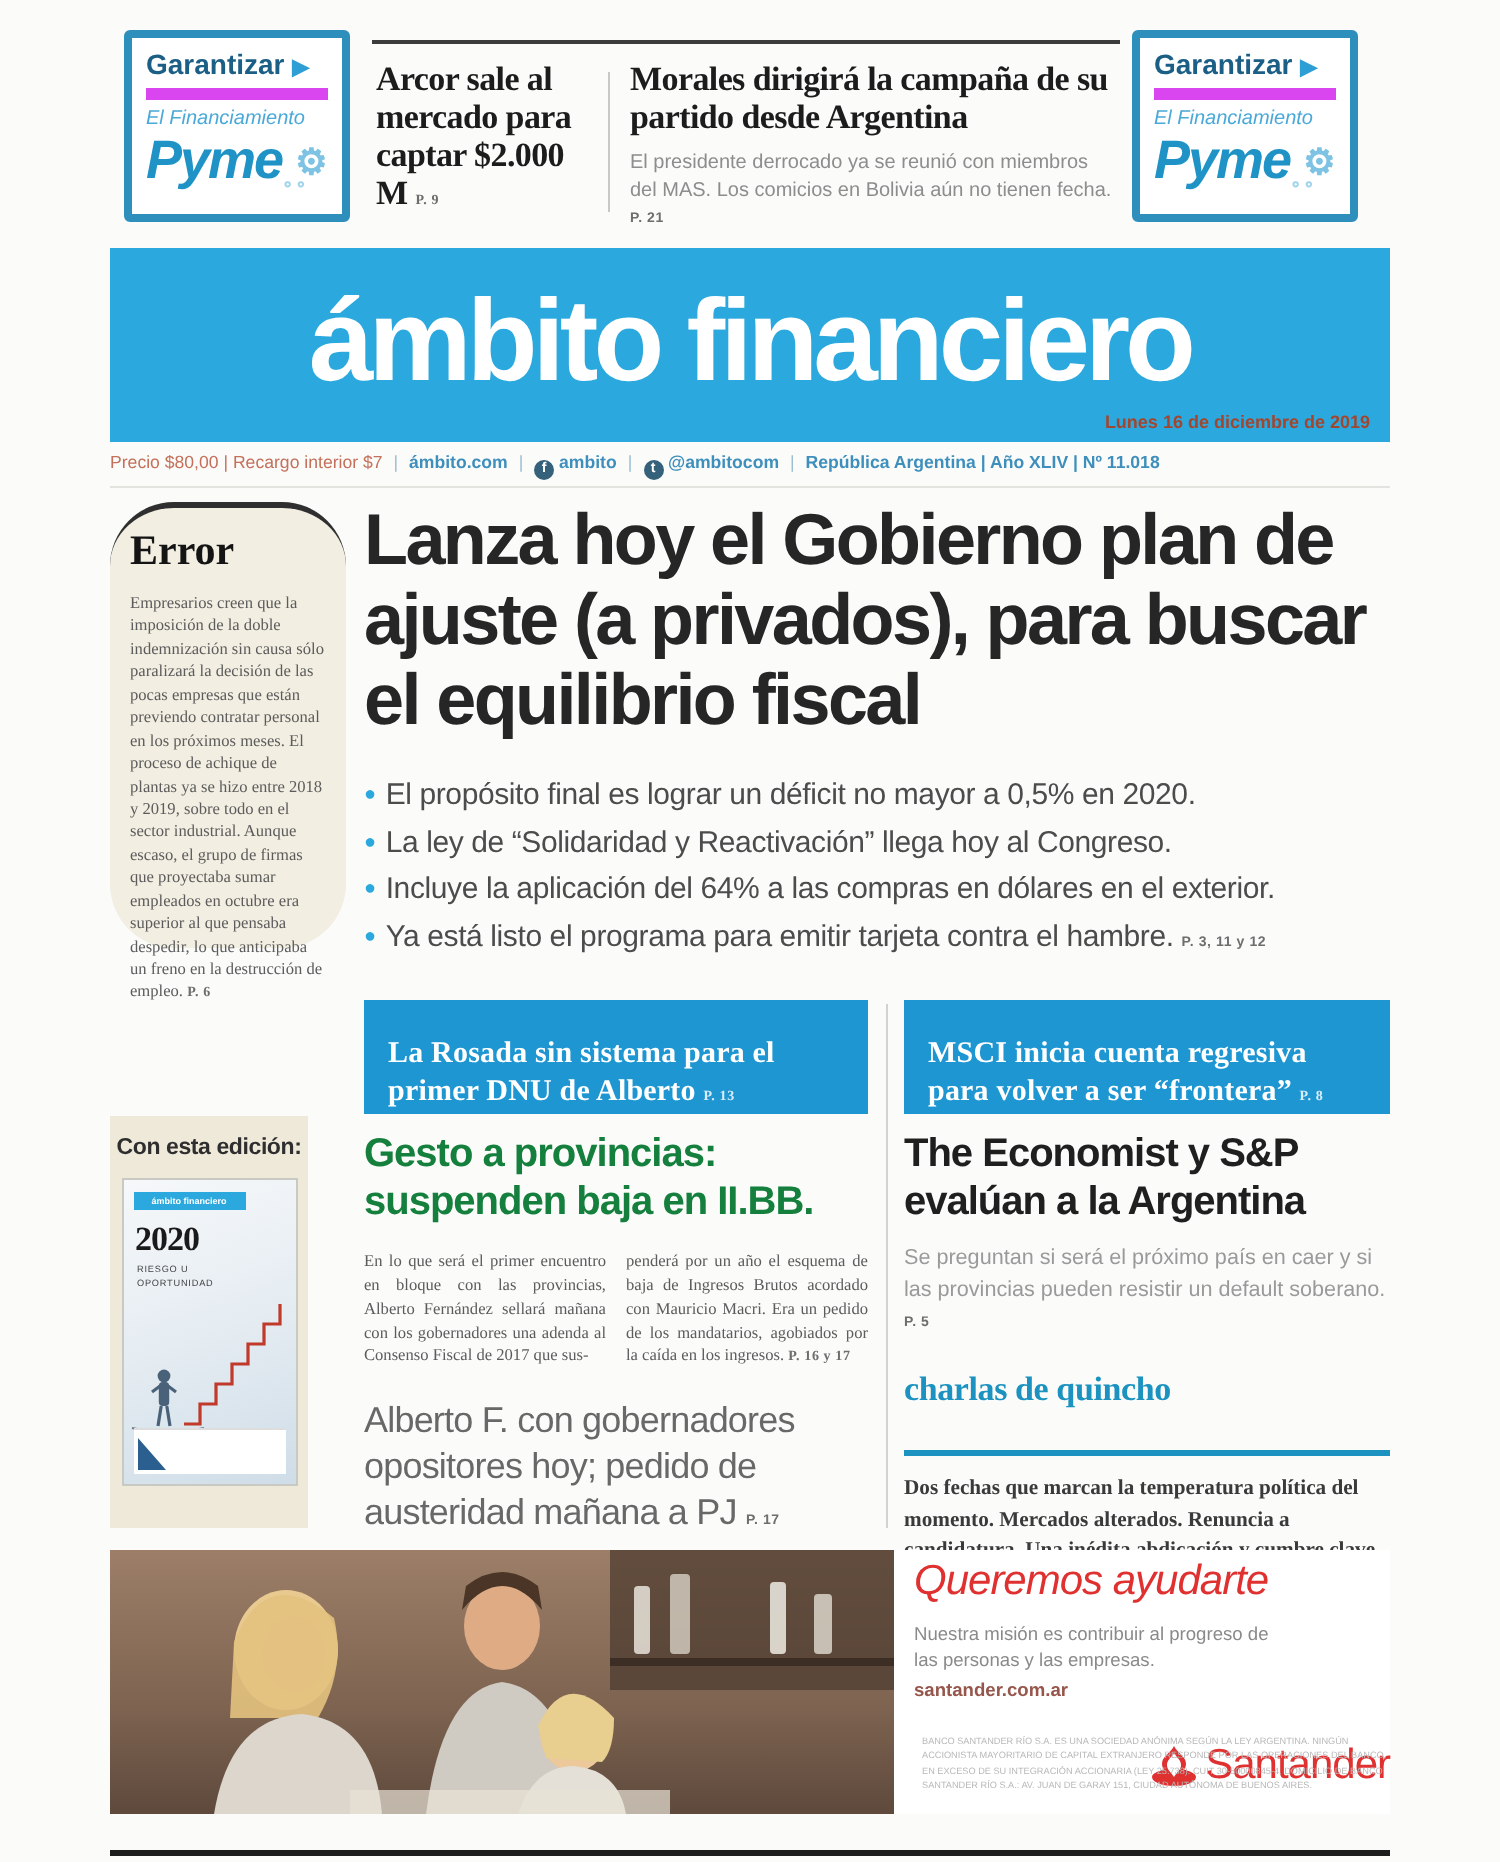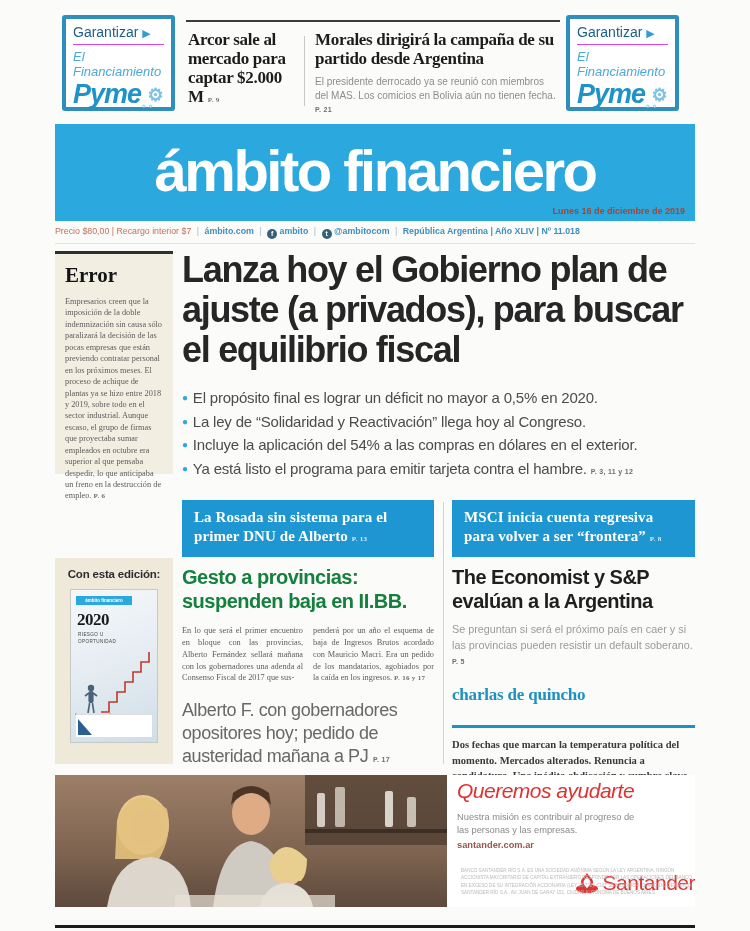--- a/index.html
+++ b/index.html
@@ -8,23 +8,23 @@
     font-family:"Liberation Sans", sans-serif;color:#222;overflow:hidden;
   }
   .abs{position:absolute;box-sizing:border-box;}
   .serif{font-family:"Liberation Serif", serif;}
 
   
   .promo-box{
     width:113px;height:96px;border:4px solid #2e8fbd;border-radius:3px;
     background:#fff;padding:5px 7px;
   }
-  .promo-l1{color:#1c5f86;font-weight:normal;font-size:14px;border-bottom:1px solid #d946ef;padding-bottom:4px;}
+  .promo-l1{color:#1c5f86;font-weight:bold;font-size:14px;border-bottom:6px solid #d946ef;padding-bottom:4px;}
   .promo-play{color:#2e9fd4;font-size:11px;}
-  .promo-l2{color:#4aa9d8;font-style:italic;font-size:13px;margin-top:4px;}
+  .promo-l2{color:#4aa9d8;font-style:italic;font-size:10px;margin-top:4px;}
   .promo-l3{color:#1f93c6;font-size:27px;font-weight:bold;font-style:italic;line-height:1;margin-top:2px;letter-spacing:-1px;}
   .promo-gear{font-style:normal;font-size:18px;color:#7ec3e3;vertical-align:2px;}
   .promo-gear2{font-style:normal;font-size:9px;color:#9ed3ea;letter-spacing:1px;display:block;margin-left:68px;margin-top:-6px;}
 
   .top-rule{left:186px;top:20px;width:374px;height:2px;background:#3c3c3c;}
   .arcor{left:188px;top:30px;width:112px;}
   .arcor h3{margin:0;font-size:17px;line-height:1.12;letter-spacing:-0.3px;color:#1c1c1c;}
   .vdiv-top{left:304px;top:36px;width:1px;height:70px;background:#c8c8c8;}
   .morales{left:315px;top:30px;width:242px;}
   .morales h3{margin:0;font-size:17px;line-height:1.12;letter-spacing:-0.3px;color:#1c1c1c;}
@@ -41,39 +41,39 @@
   .masthead .date{position:absolute;right:10px;bottom:5px;font-size:9px;font-weight:bold;color:#a2462f;}
   .infoline{left:55px;top:226px;width:640px;font-size:8.8px;white-space:nowrap;}
   .info-red{color:#c4705a;}
   .info-blue{color:#3e8fbc;font-weight:bold;}
   .info-sep{color:#9bbed1;padding:0 3px;}
   .soc{display:inline-block;width:10px;height:10px;border-radius:50%;background:#36617a;color:#fff;
        font-size:7px;line-height:10px;text-align:center;vertical-align:-2px;font-weight:bold;}
   .info-rule{left:55px;top:243px;width:640px;height:1px;background:#e3e3e0;}
 
   
-  .errorcol{left:55px;top:251px;width:118px;height:223px;background:#f2eee2;border-top:3px solid #2f2f2f;padding:9px 10px;}
+  .errorcol{left:55px;top:251px;width:118px;height:223px;background:#f2eee2;border-top:3px solid #2f2f2f;padding:9px 10px;border-radius:32px;}
   .errorcol h2{margin:0;font-size:21px;color:#141414;}
   .errorcol .body{margin-top:8px;font-size:8.3px;line-height:1.38;color:#5c5c5c;}
 
   
   .lead{left:182px;top:250px;width:514px;}
   .lead h1{margin:0;font-size:36px;line-height:1.11;letter-spacing:-1.3px;color:#262626;font-weight:bold;}
   .bullets{margin:16px 0 0 0;padding:0;list-style:none;}
   .bullets li{font-size:15px;color:#4c4c4c;line-height:1.58;letter-spacing:-0.2px;}
   .dot{color:#2ba9de;font-size:10px;vertical-align:2px;margin-right:5px;}
 
   .bluebox{height:57px;background:#1e96d2;color:#fff;padding:8px 12px;}
-  .bluebox .t{font-family:"Liberation Serif", serif;font-weight:bold;font-size:15px;line-height:1.25;letter-spacing:0.1px;}
+  .bluebox .t{font-family:"Liberation Serif", serif;font-weight:bold;font-size:15px;line-height:1.25;letter-spacing:0.1px;margin-top:10px;}
   .bb1{left:182px;top:500px;width:252px;}
   .bb2{left:452px;top:500px;width:243px;}
   .vdiv-mid{left:443px;top:502px;width:1px;height:262px;background:#d2d2d2;}
 
   
-  .edition{left:55px;top:558px;width:118px;height:206px;background:#efe9da;padding-top:10px;}
+  .edition{left:55px;top:558px;width:99px;height:206px;background:#efe9da;padding-top:10px;}
   .edition .lbl{text-align:center;font-size:11.5px;font-weight:bold;color:#2e2e2e;letter-spacing:-0.2px;}
   .cover{position:relative;width:86px;height:152px;margin:9px auto 0;background:linear-gradient(160deg,#f6f8fa 0%,#e3ebf1 55%,#cfdde8 100%);border:1px solid #c9c9c4;}
   .cover .band{position:absolute;left:5px;top:6px;width:56px;height:9px;background:#2ba9de;color:#fff;font-size:4.5px;line-height:9px;text-align:center;font-weight:bold;}
   .cover .year{position:absolute;left:6px;top:20px;font-size:17px;font-weight:bold;color:#1a1a1a;letter-spacing:-0.5px;}
   .cover .sub{position:absolute;left:7px;top:42px;font-size:4.6px;color:#444;letter-spacing:0.4px;width:40px;line-height:1.5;}
   .cover .foot{position:absolute;left:5px;bottom:5px;right:5px;height:22px;background:#fff;border-top:1px solid #ddd;}
   .cover .foot .tri{position:absolute;left:2px;bottom:2px;width:0;height:0;border-left:14px solid #2b5f8f;border-top:16px solid transparent;}
 
   
   .provinces{left:182px;top:566px;width:252px;}
@@ -154,21 +154,21 @@
   <div class="abs errorcol">
     <h2 class="serif">Error</h2>
     <div class="body serif"><span>Empresarios creen que la imposición de la doble indemnización sin causa sólo paralizará la decisión de las pocas empresas que están previendo contratar personal en los próximos meses. El proceso de achique de plantas ya se hizo entre 2018 y 2019, sobre todo en el sector industrial. Aunque escaso, el grupo de firmas que proyectaba sumar empleados en octubre era superior al que pensaba despedir, lo que anticipaba un freno en la destrucción de empleo.</span> <span class="pref">P. 6</span></div>
   </div>
 
   <div class="abs lead">
     <h1>Lanza hoy el Gobierno plan de ajuste (a privados), para buscar el equilibrio fiscal</h1>
     <ul class="bullets">
       <li><span class="dot">●</span><span>El propósito final es lograr un déficit no mayor a 0,5% en 2020.</span></li>
       <li><span class="dot">●</span><span>La ley de “Solidaridad y Reactivación” llega hoy al Congreso.</span></li>
-      <li><span class="dot">●</span><span>Incluye la aplicación del 54% a las compras en dólares en el exterior.</span></li>
+      <li><span class="dot">●</span><span>Incluye la aplicación del 64% a las compras en dólares en el exterior.</span></li>
       <li><span class="dot">●</span><span>Ya está listo el programa para emitir tarjeta contra el hambre.</span> <span class="pref">P. 3, 11 y 12</span></li>
     </ul>
   </div>
 
   <div class="abs bluebox bb1">
     <div class="t"><span>La Rosada sin sistema para el primer DNU de Alberto</span> <span class="pref-w">P. 13</span></div>
   </div>
   <div class="abs bluebox bb2">
     <div class="t"><span>MSCI inicia cuenta regresiva para volver a ser “frontera”</span> <span class="pref-w">P. 8</span></div>
   </div>

